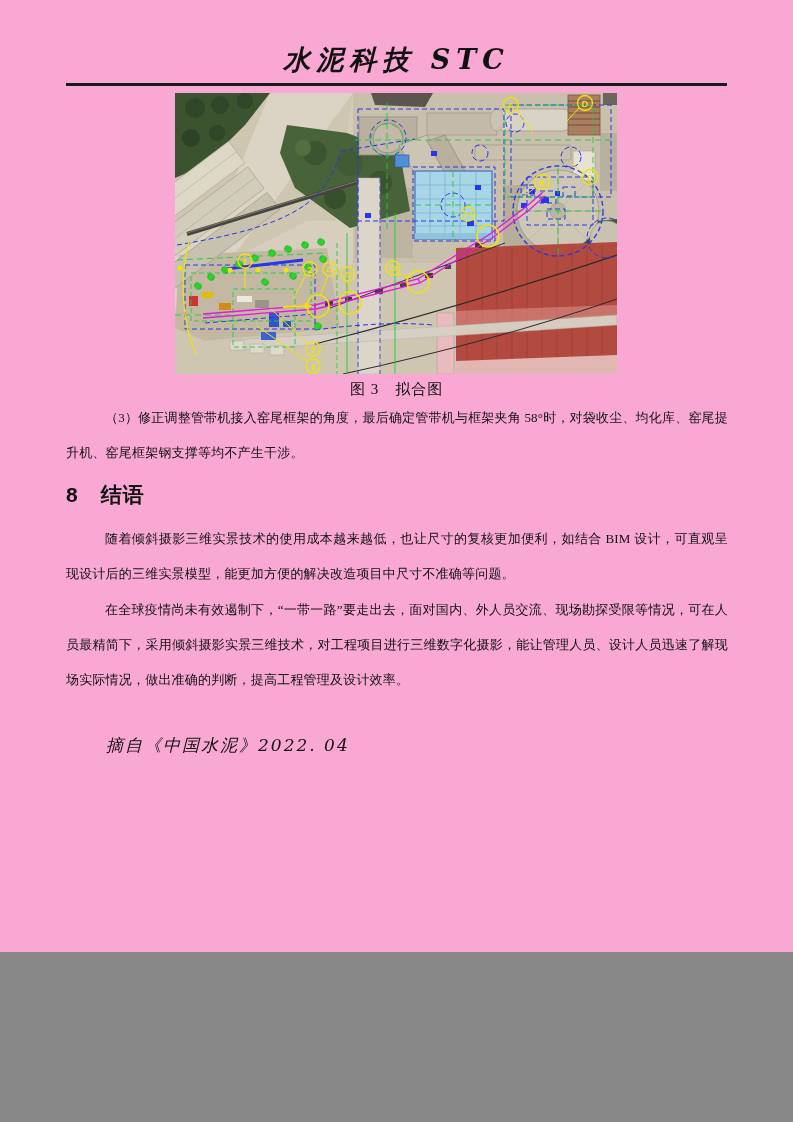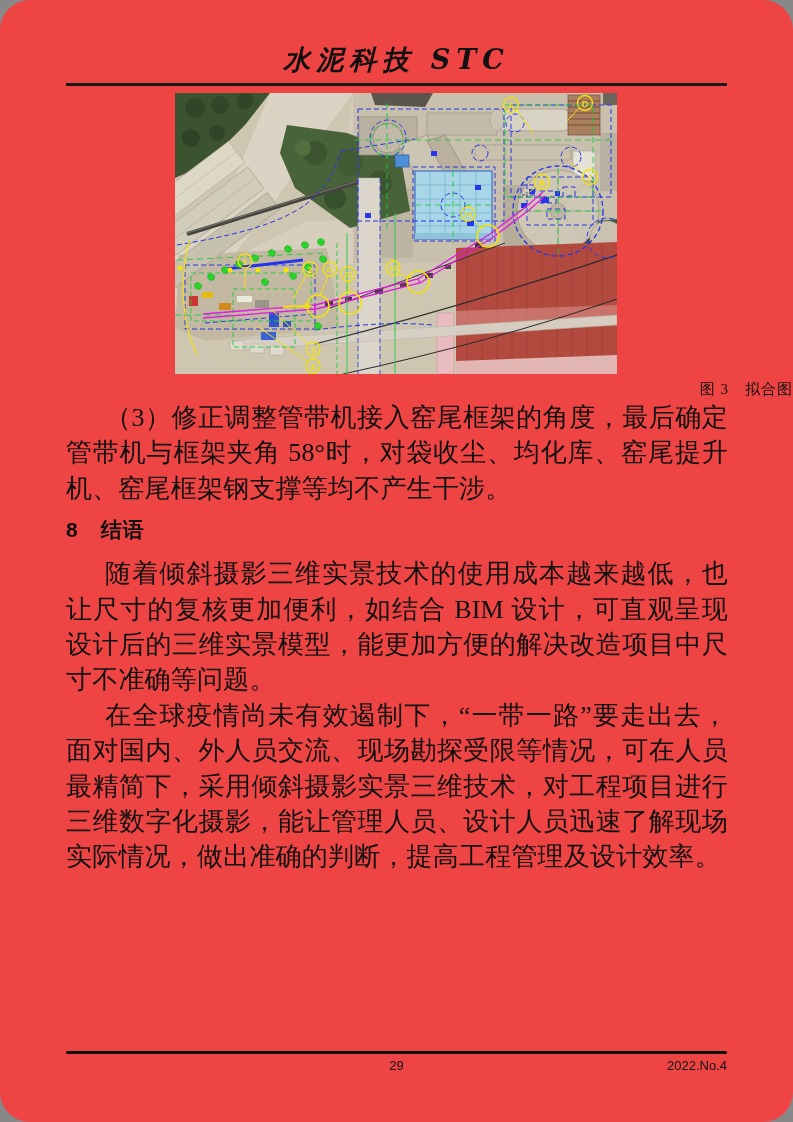--- a/index.html
+++ b/index.html
@@ -2,38 +2,38 @@
 <html style="--cad-blue: #2636e8; --cad-green: #1ecb3c; --cad-magenta: #e318e3; --marker-yellow: #f0e20a;"><head>
 <meta charset="utf-8">
 <style>
   :root{
     --cad-blue:#2636e8; --cad-green:#1ecb3c; --cad-magenta:#e318e3; --marker-yellow:#f0e20a;
     --ink:#111;
   }
   *{margin:0;padding:0;box-sizing:border-box;}
   html,body{background:#888;}
   .page{
-    position:relative;width:793px;height:1122px;background:#ef4444;color:var(--ink);
-    font-family:"Liberation Serif","DejaVu Serif",serif;overflow:hidden;margin:0 auto;border-radius:30px;
+    position:relative;width:793px;height:952px;background:#f9a8d4;color:var(--ink);
+    font-family:"Liberation Serif","DejaVu Serif",serif;overflow:hidden;margin:0 auto;
   }
   .header-title{
     position:absolute;top:42px;left:0;width:100%;text-align:center;
     font-family:"DejaVu Serif","Liberation Serif",serif;font-style:italic;font-weight:700;
     font-size:27px;letter-spacing:6px;
   }
   .header-rule{position:absolute;top:83px;left:66px;width:661px;height:2.5px;background:#1a1a1a;}
   .figure-wrap{position:absolute;top:93px;left:175px;width:442px;height:281px;}
   .figure-wrap svg{display:block;width:442px;height:281px;}
   .fig-caption{
-    position:absolute;top:380px;left:0;width:100%;text-align:right;
+    position:absolute;top:380px;left:0;width:100%;text-align:center;
     font-size:15px;letter-spacing:1px;
   }
   .content{position:absolute;top:400px;left:66px;width:662px;}
   p.body{
-    font-size:26px;line-height:35.4px;text-align:justify;text-indent:39px;
+    font-size:13px;line-height:35.4px;text-align:justify;text-indent:39px;
     letter-spacing:0.2px;
   }
   h2.section{
     font-family:"Liberation Sans","DejaVu Sans",sans-serif;
     font-size:21px;font-weight:700;margin:10px 0 12px 0;letter-spacing:1px;
   }
   p.citation{
     margin-top:36px;text-indent:40px;font-style:italic;font-size:17px;letter-spacing:2px;
     font-family:"DejaVu Serif","Liberation Serif",serif;
   }
@@ -354,19 +354,20 @@
     </svg>
   </div>
 
   <div class="fig-caption">图 3　拟合图</div>
 
   <div class="content">
     <p class="body">（3）修正调整管带机接入窑尾框架的角度，最后确定管带机与框架夹角 58°时，对袋收尘、均化库、窑尾提升机、窑尾框架钢支撑等均不产生干涉。</p>
     <h2 class="section">8　结语</h2>
     <p class="body">随着倾斜摄影三维实景技术的使用成本越来越低，也让尺寸的复核更加便利，如结合 BIM 设计，可直观呈现设计后的三维实景模型，能更加方便的解决改造项目中尺寸不准确等问题。</p>
     <p class="body">在全球疫情尚未有效遏制下，“一带一路”要走出去，面对国内、外人员交流、现场勘探受限等情况，可在人员最精简下，采用倾斜摄影实景三维技术，对工程项目进行三维数字化摄影，能让管理人员、设计人员迅速了解现场实际情况，做出准确的判断，提高工程管理及设计效率。</p>
+    <p class="citation">摘自《中国水泥》2022. 04</p>
   </div>
 
   <div class="footer-rule"></div>
   <div class="footer-pagenum">29</div>
   <div class="footer-issue">2022.No.4</div>
 
 </div>
 
 </body></html>

